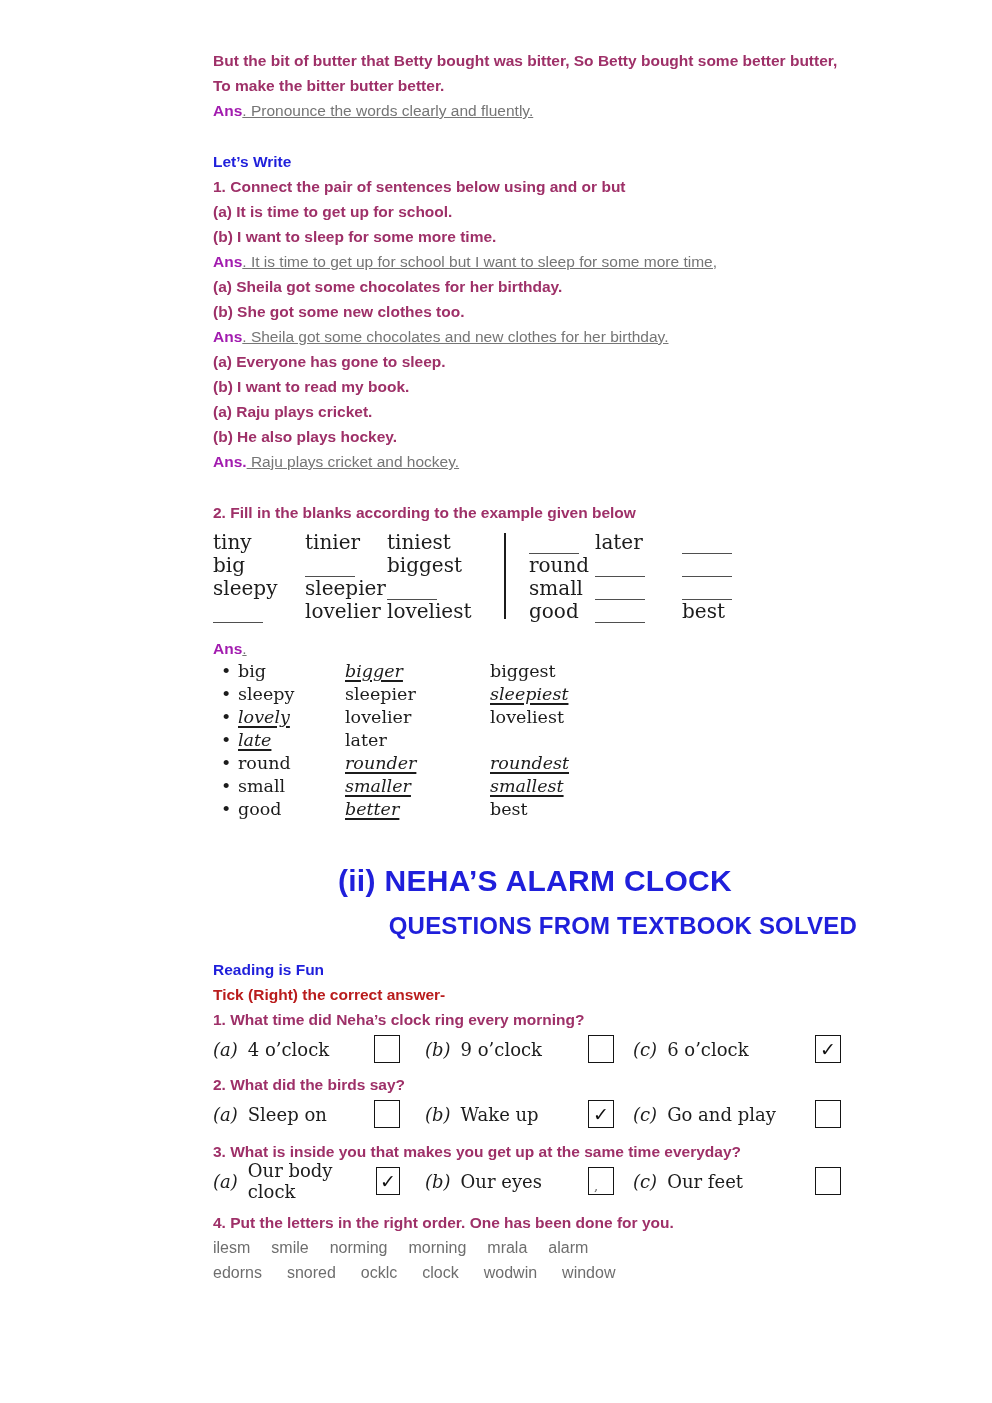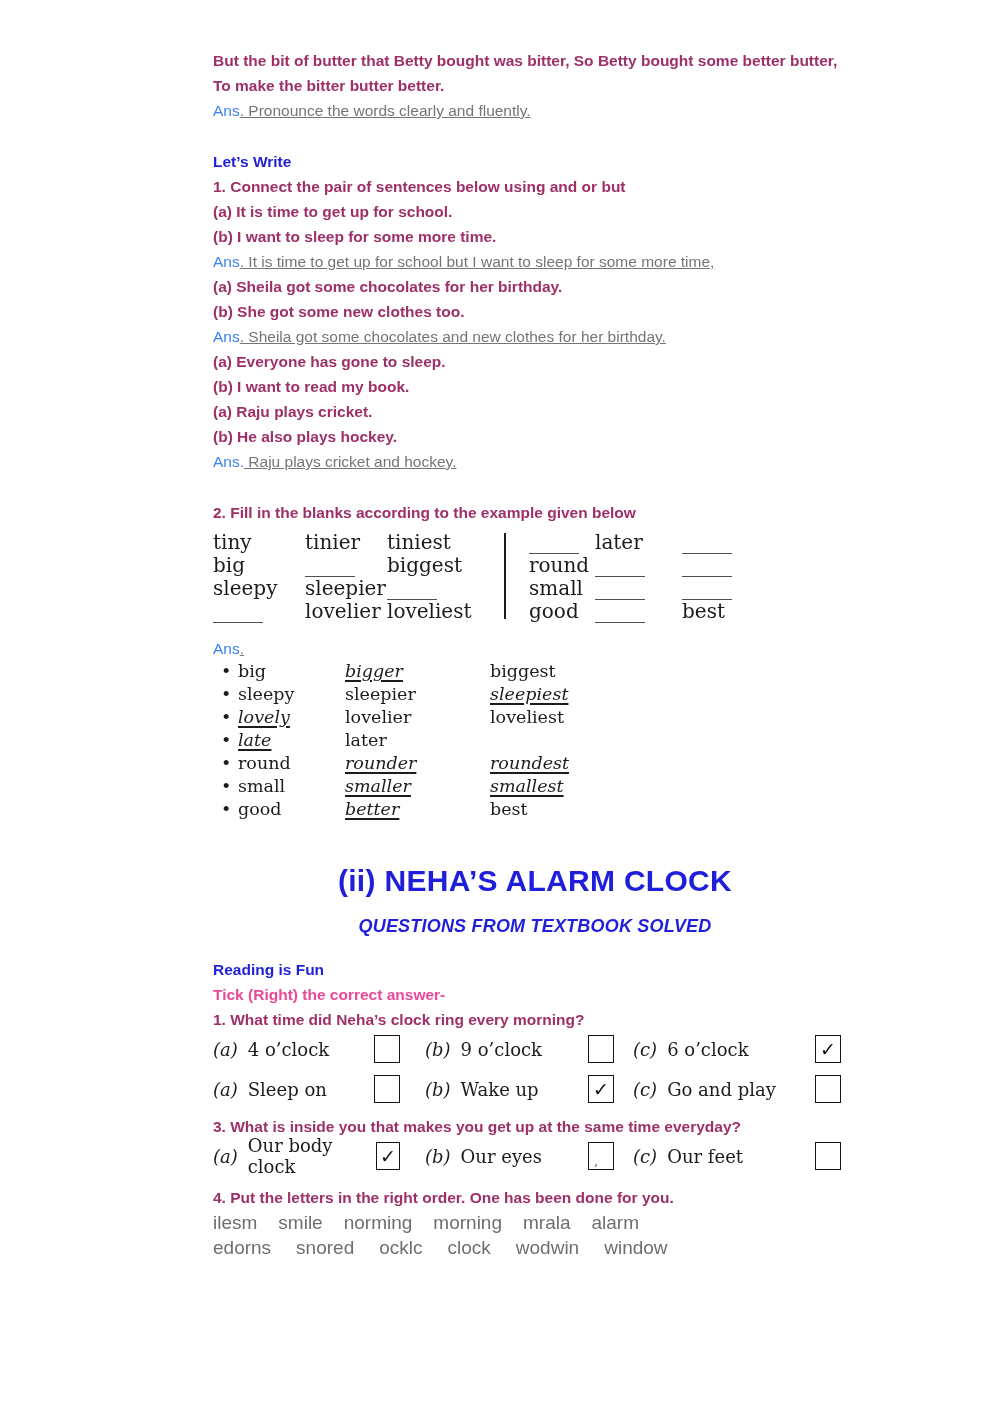--- a/index.html
+++ b/index.html
@@ -5,23 +5,23 @@
   * { box-sizing: border-box; }
   html, body { margin: 0; padding: 0; background: #ffffff; }
   body { font-family: "Liberation Sans", sans-serif; }
   .page { position: relative; width: 992px; height: 1403px; background: #fff; overflow: hidden; margin-left: 35px; }
   .content { position: absolute; left: 178px; top: 48px; width: 644px; }
   p { margin: 0; }
 
   .line { font-size: 15.5px; line-height: 25px; }
   .maroon { color: #9e3068; font-weight: 700; }
   .blue-head { color: #1f1fdb; font-weight: 700; }
-  .green { color: #3b82f6; font-weight: 400; }
+  .green { color: #a21caf; font-weight: 700; }
   .gray { color: #757575; font-weight: 400; text-decoration: underline; }
-  .dark { color: #ec4899; font-weight: 700; }
+  .dark { color: #b91c1c; font-weight: 700; }
 
   .serif { font-family: "DejaVu Serif", "Liberation Serif", serif; color: #1c1c1c; }
 
   .g26 { height: 26px; } .g10 { height: 10px; } .g40 { height: 40px; }
   .g16 { height: 16px; } .g6 { height: 6px; } .g8 { height: 8px; } .g12 { height: 12px; }
 
   
   .ex-table { position: relative; padding: 6px 0 4px 0; font-size: 20px; }
   .trow { display: flex; line-height: 23px; }
   .tc { display: block; white-space: nowrap; }
@@ -32,37 +32,37 @@
   
   .ans-label-line { font-size: 15.5px; line-height: 23px; }
   .ans-rows { font-size: 17.5px; }
   .ans-row { display: flex; line-height: 23px; position: relative; padding-left: 25px; }
   .ans-row::before { content: "\2022"; position: absolute; left: 8px; top: 0; color: #1c1c1c; }
   .ac1 { width: 107px; } .ac2 { width: 145px; } .ac3 { flex: 1; }
   .u { text-decoration: underline; text-decoration-thickness: 1.6px; text-underline-offset: 3px; font-style: italic; }
 
   
   .sec-title { font-size: 30px; line-height: 40px; text-align: center; letter-spacing: 0.3px; }
-  .sec-sub { font-size: 18px; line-height: 30px; text-align: center; letter-spacing: 0.2px; font-style: italic; }
+  .sec-sub { font-size: 24px; line-height: 30px; text-align: right; letter-spacing: 0.2px; }
 
   
   .opt-row { display: flex; align-items: center; height: 34px; font-size: 18px; }
   .opt { display: flex; align-items: center; }
   .opt .letter { font-style: italic; margin-right: 10px; }
   .opt1 { width: 187px; margin-right: 25px; }
   .opt2 { width: 189px; margin-right: 19px; }
   .opt3 { width: 208px; }
   .box { margin-left: auto; width: 26px; height: 28px; border: 1.7px solid #151515; position: relative;
          display: flex; align-items: center; justify-content: center; background: #fff; }
   .tick { display: none; font-weight: 700; font-size: 19px; color: #111; font-family: "DejaVu Sans", sans-serif; }
   .box.checked .tick { display: block; }
   .mark { position: absolute; left: 5px; bottom: 1px; font-size: 13px; color: #666; }
 
   
-  .words-row { display: flex; font-size: 19px; color: #6e6e6e; line-height: 25px; }
+  .words-row { display: flex; font-size: 16px; color: #6e6e6e; line-height: 25px; }
   .words-row.r1 span { margin-right: 21px; }
   .words-row.r2 span { margin-right: 25px; }
 </style>
 </head>
 <body>
 
 <div class="page">
   <div class="content">
 
     <p class="line maroon">But the bit of butter that Betty bought was bitter, So Betty bought some better butter,</p>
@@ -196,20 +196,21 @@
         <span class="letter">(c)</span>
         <span>6 o’clock</span>
         <span class="box checked">
             <span class="tick">✓</span>
           </span>
       </div>
     </div>
 
     <div class="g6"></div>
 
+    <p class="line maroon">2. What did the birds say?</p>
     <div class="opt-row serif">
       <div class="opt opt1">
         <span class="letter">(a)</span>
         <span>Sleep on</span>
         <span class="box"></span>
       </div>
       <div class="opt opt2">
         <span class="letter">(b)</span>
         <span>Wake up</span>
         <span class="box checked">

